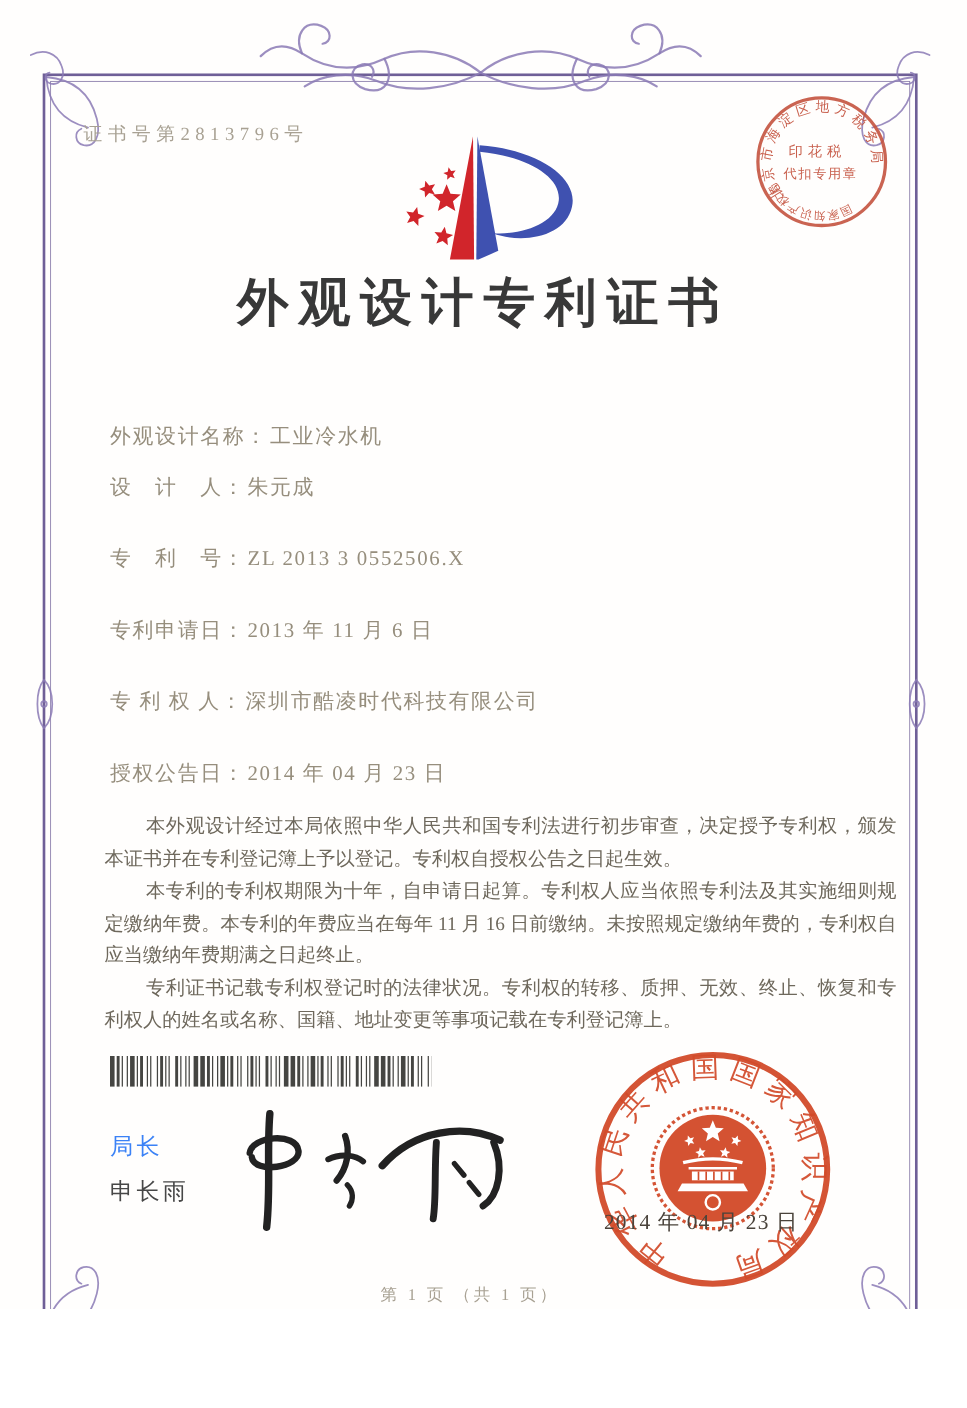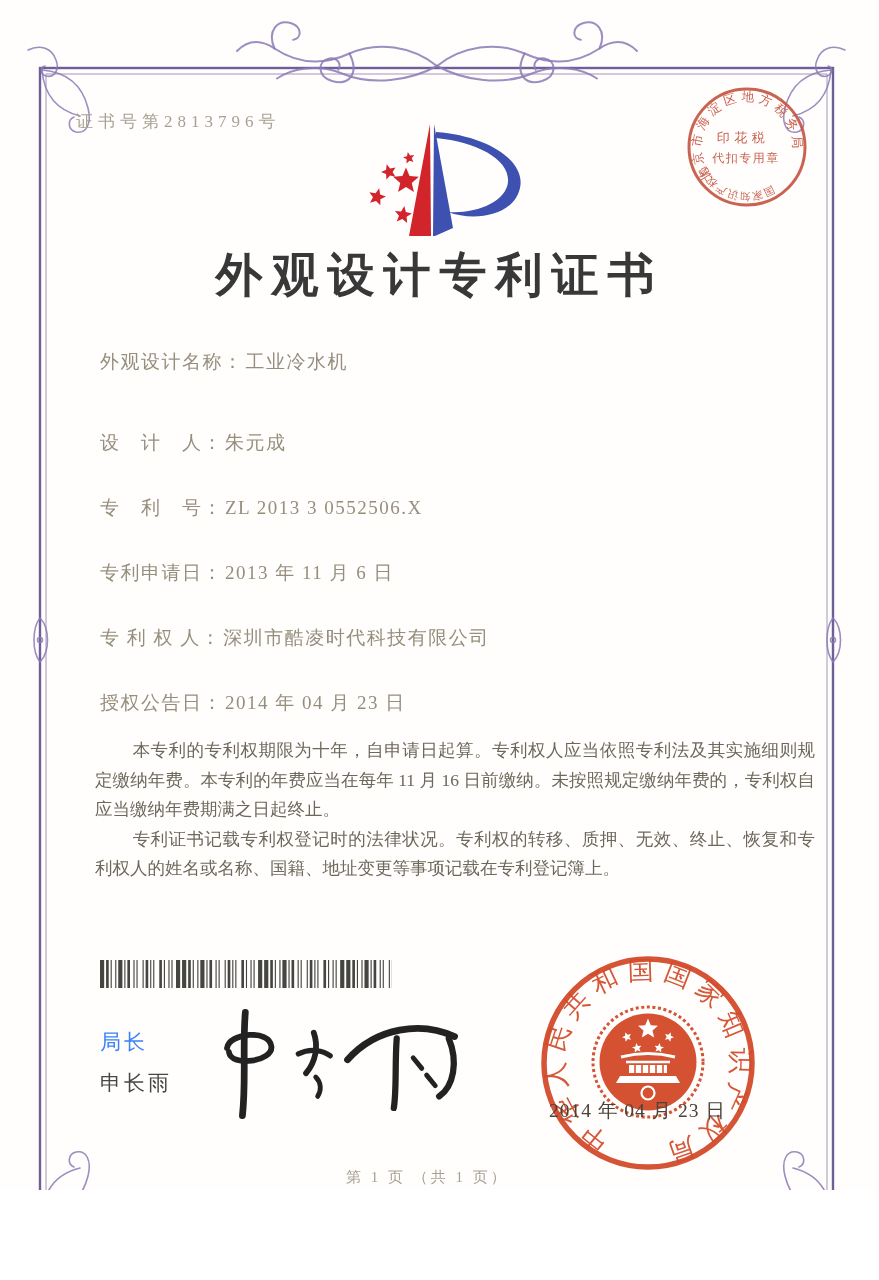--- a/index.html
+++ b/index.html
@@ -102,40 +102,41 @@
     <path d="M106,14 C160,18 196,44 190,70 C184,98 144,104 118,94 C146,96 176,84 178,64 C180,42 148,24 106,20 Z" style="fill:var(--logo-blue)"></path>
     <polygon style="fill:var(--logo-red)" points="76.00,49.50 79.57,58.09 88.84,58.83 81.78,64.88 83.94,73.92 76.00,69.08 68.06,73.92 70.22,64.88 63.16,58.83 72.43,58.09"></polygon>
     <polygon style="fill:var(--logo-red)" points="56.64,46.36 60.16,50.59 65.54,49.39 62.60,54.05 65.40,58.79 60.06,57.44 56.42,61.57 56.06,56.07 51.00,53.89 56.12,51.84"></polygon>
     <polygon style="fill:var(--logo-red)" points="49.23,70.28 50.12,76.41 55.98,78.42 50.42,81.17 50.32,87.36 46.00,82.92 40.07,84.75 42.96,79.26 39.39,74.19 45.50,75.24"></polygon>
     <polygon style="fill:var(--logo-red)" points="74.34,88.10 75.84,94.12 81.88,95.53 76.62,98.81 77.14,104.99 72.39,101.00 66.68,103.41 69.00,97.66 64.95,92.97 71.14,93.40"></polygon>
     <polygon style="fill:var(--logo-red)" points="77.81,34.12 80.12,37.54 84.22,37.05 81.68,40.31 83.42,44.06 79.54,42.65 76.51,45.46 76.65,41.33 73.04,39.32 77.01,38.17"></polygon>
   </svg>
 
   <div class="abs" id="title">外观设计专利证书</div>
 
-  <div class="abs field" style="top:349px">
+  <div class="abs field" style="top:384px">
     <span>外观设计名称：</span><span class="val">工业冷水机</span>
   </div>
   <div class="abs field" style="top:430px">
     <span>设　计　人：</span><span class="val">朱元成</span>
   </div>
   <div class="abs field" style="top:495px">
     <span>专　利　号：</span><span class="val">ZL 2013 3 0552506.X</span>
   </div>
   <div class="abs field" style="top:560px">
     <span>专利申请日：</span><span class="val">2013 年 11 月 6 日</span>
   </div>
   <div class="abs field" style="top:625px">
     <span>专 利 权 人：</span><span class="val">深圳市酷凌时代科技有限公司</span>
   </div>
   <div class="abs field" style="top:690px">
     <span>授权公告日：</span><span class="val">2014 年 04 月 23 日</span>
   </div>
 
   <div class="abs" id="paras">
+    <p>本外观设计经过本局依照中华人民共和国专利法进行初步审查，决定授予专利权，颁发本证书并在专利登记簿上予以登记。专利权自授权公告之日起生效。</p>
     <p>本专利的专利权期限为十年，自申请日起算。专利权人应当依照专利法及其实施细则规定缴纳年费。本专利的年费应当在每年 11 月 16 日前缴纳。未按照规定缴纳年费的，专利权自应当缴纳年费期满之日起终止。</p>
     <p>专利证书记载专利权登记时的法律状况。专利权的转移、质押、无效、终止、恢复和专利权人的姓名或名称、国籍、地址变更等事项记载在专利登记簿上。</p>
   </div>
 
   <svg class="abs" id="barcode" width="292" height="28" viewBox="0 0 292 28">
     <g id="bc-bars">
         <rect x="0.00" y="0" width="4.16" height="28"></rect>
         <rect x="6.08" y="0" width="2.64" height="28"></rect>
         <rect x="10.64" y="0" width="1.12" height="28"></rect>
         <rect x="15.20" y="0" width="1.12" height="28"></rect>

